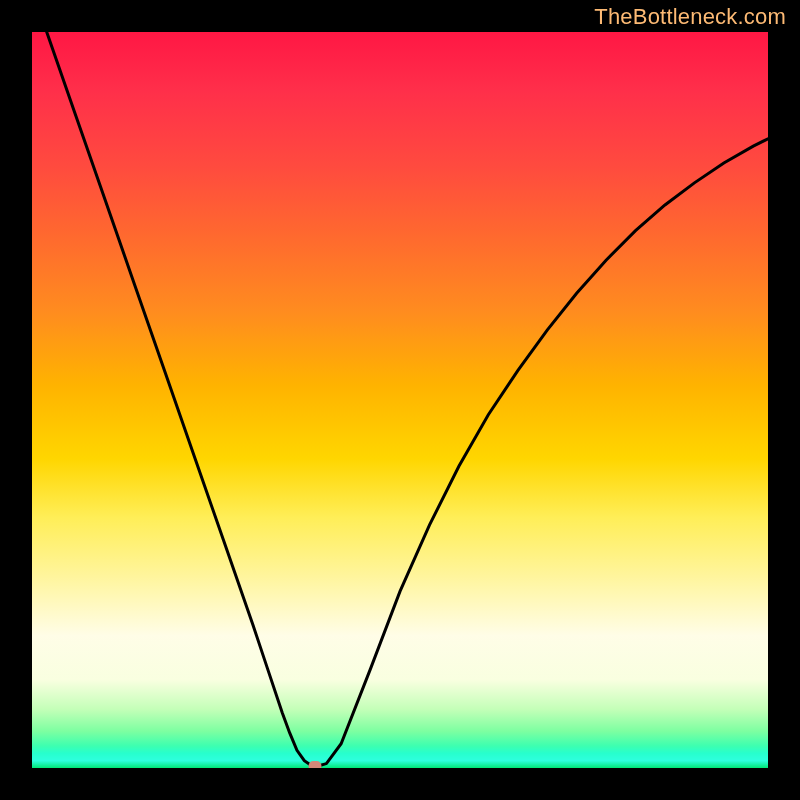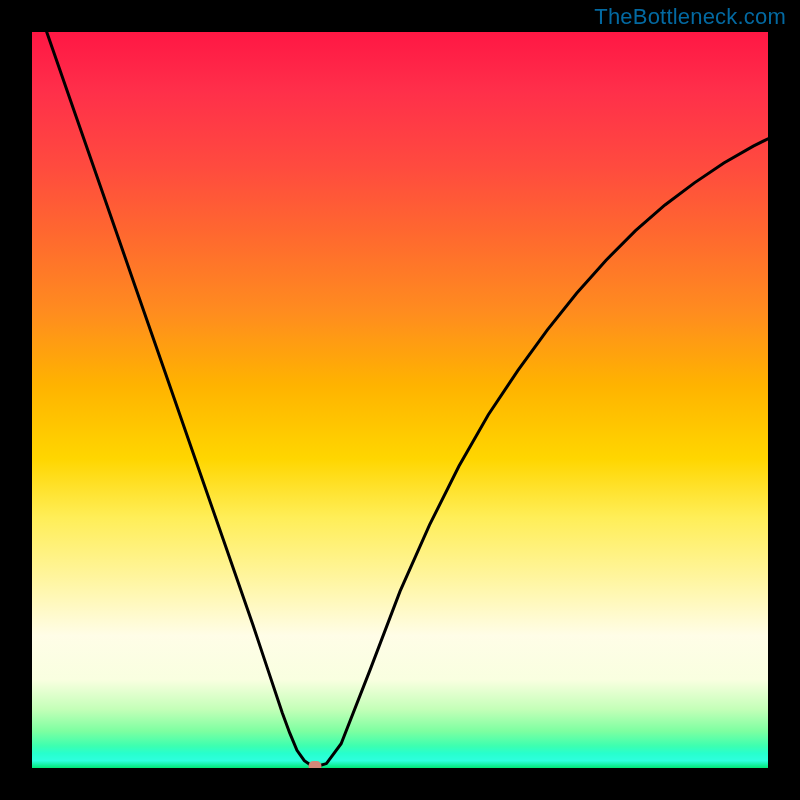--- a/index.html
+++ b/index.html
@@ -67,21 +67,21 @@
     width: 13px;
     height: 10px;
     border-radius: 5px;
     background: #d38779;
     transform: translate(-50%, -50%);
   }
   .watermark {
     position: absolute;
     top: 4px;
     right: 14px;
-    color: #0369a1;
+    color: #fdba74;
     font-size: 22px;
     letter-spacing: 0.2px;
     font-weight: 500;
   }
 </style>
 </head>
 <body>
 
 <div class="frame">
 

